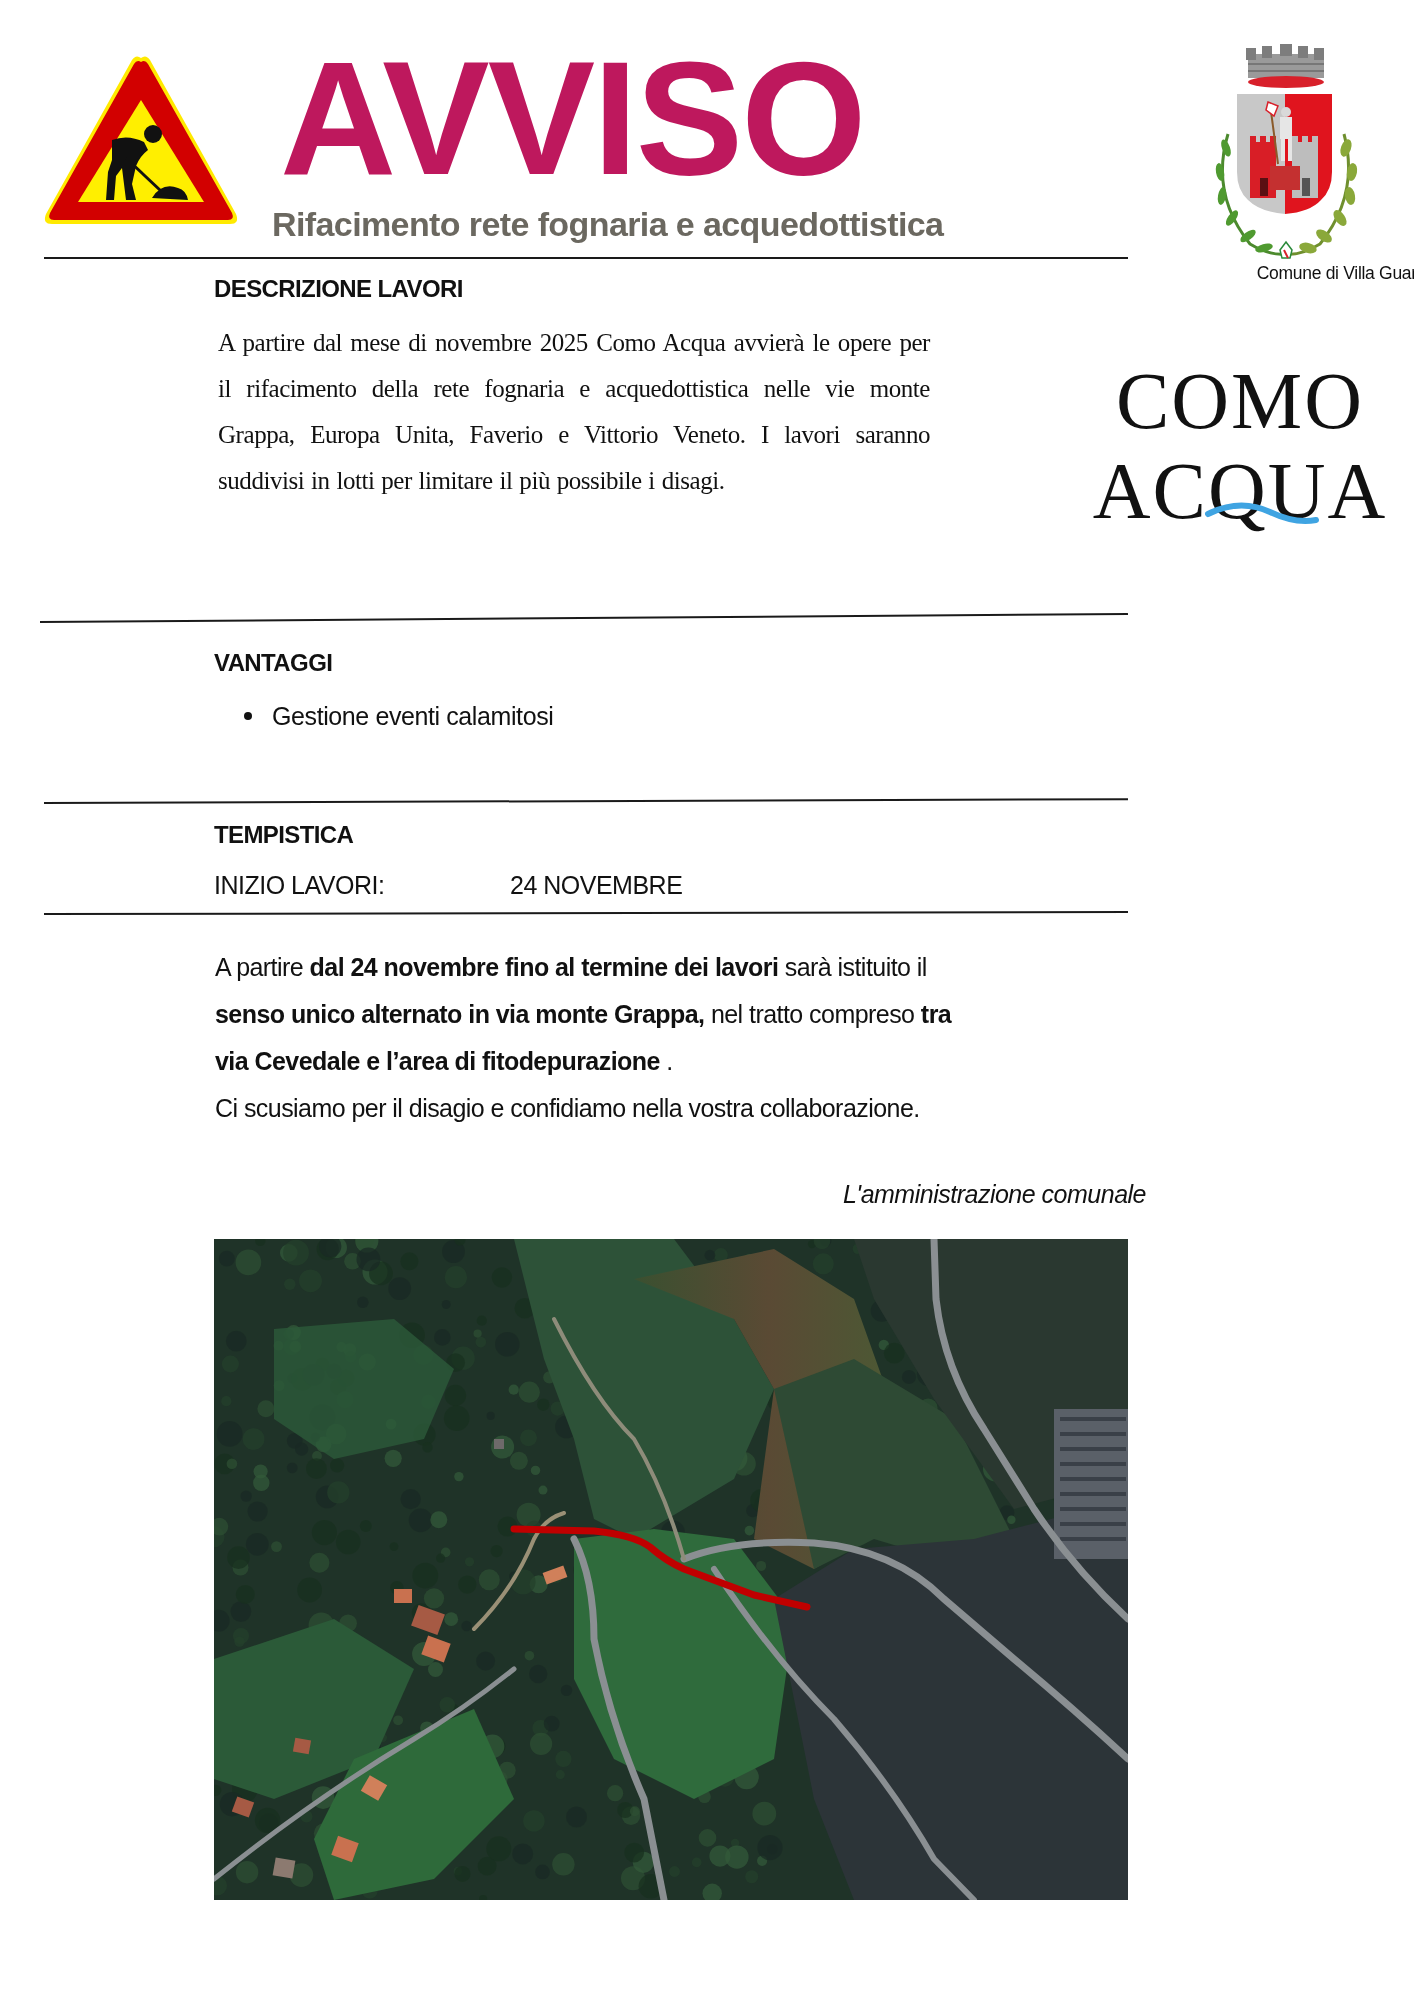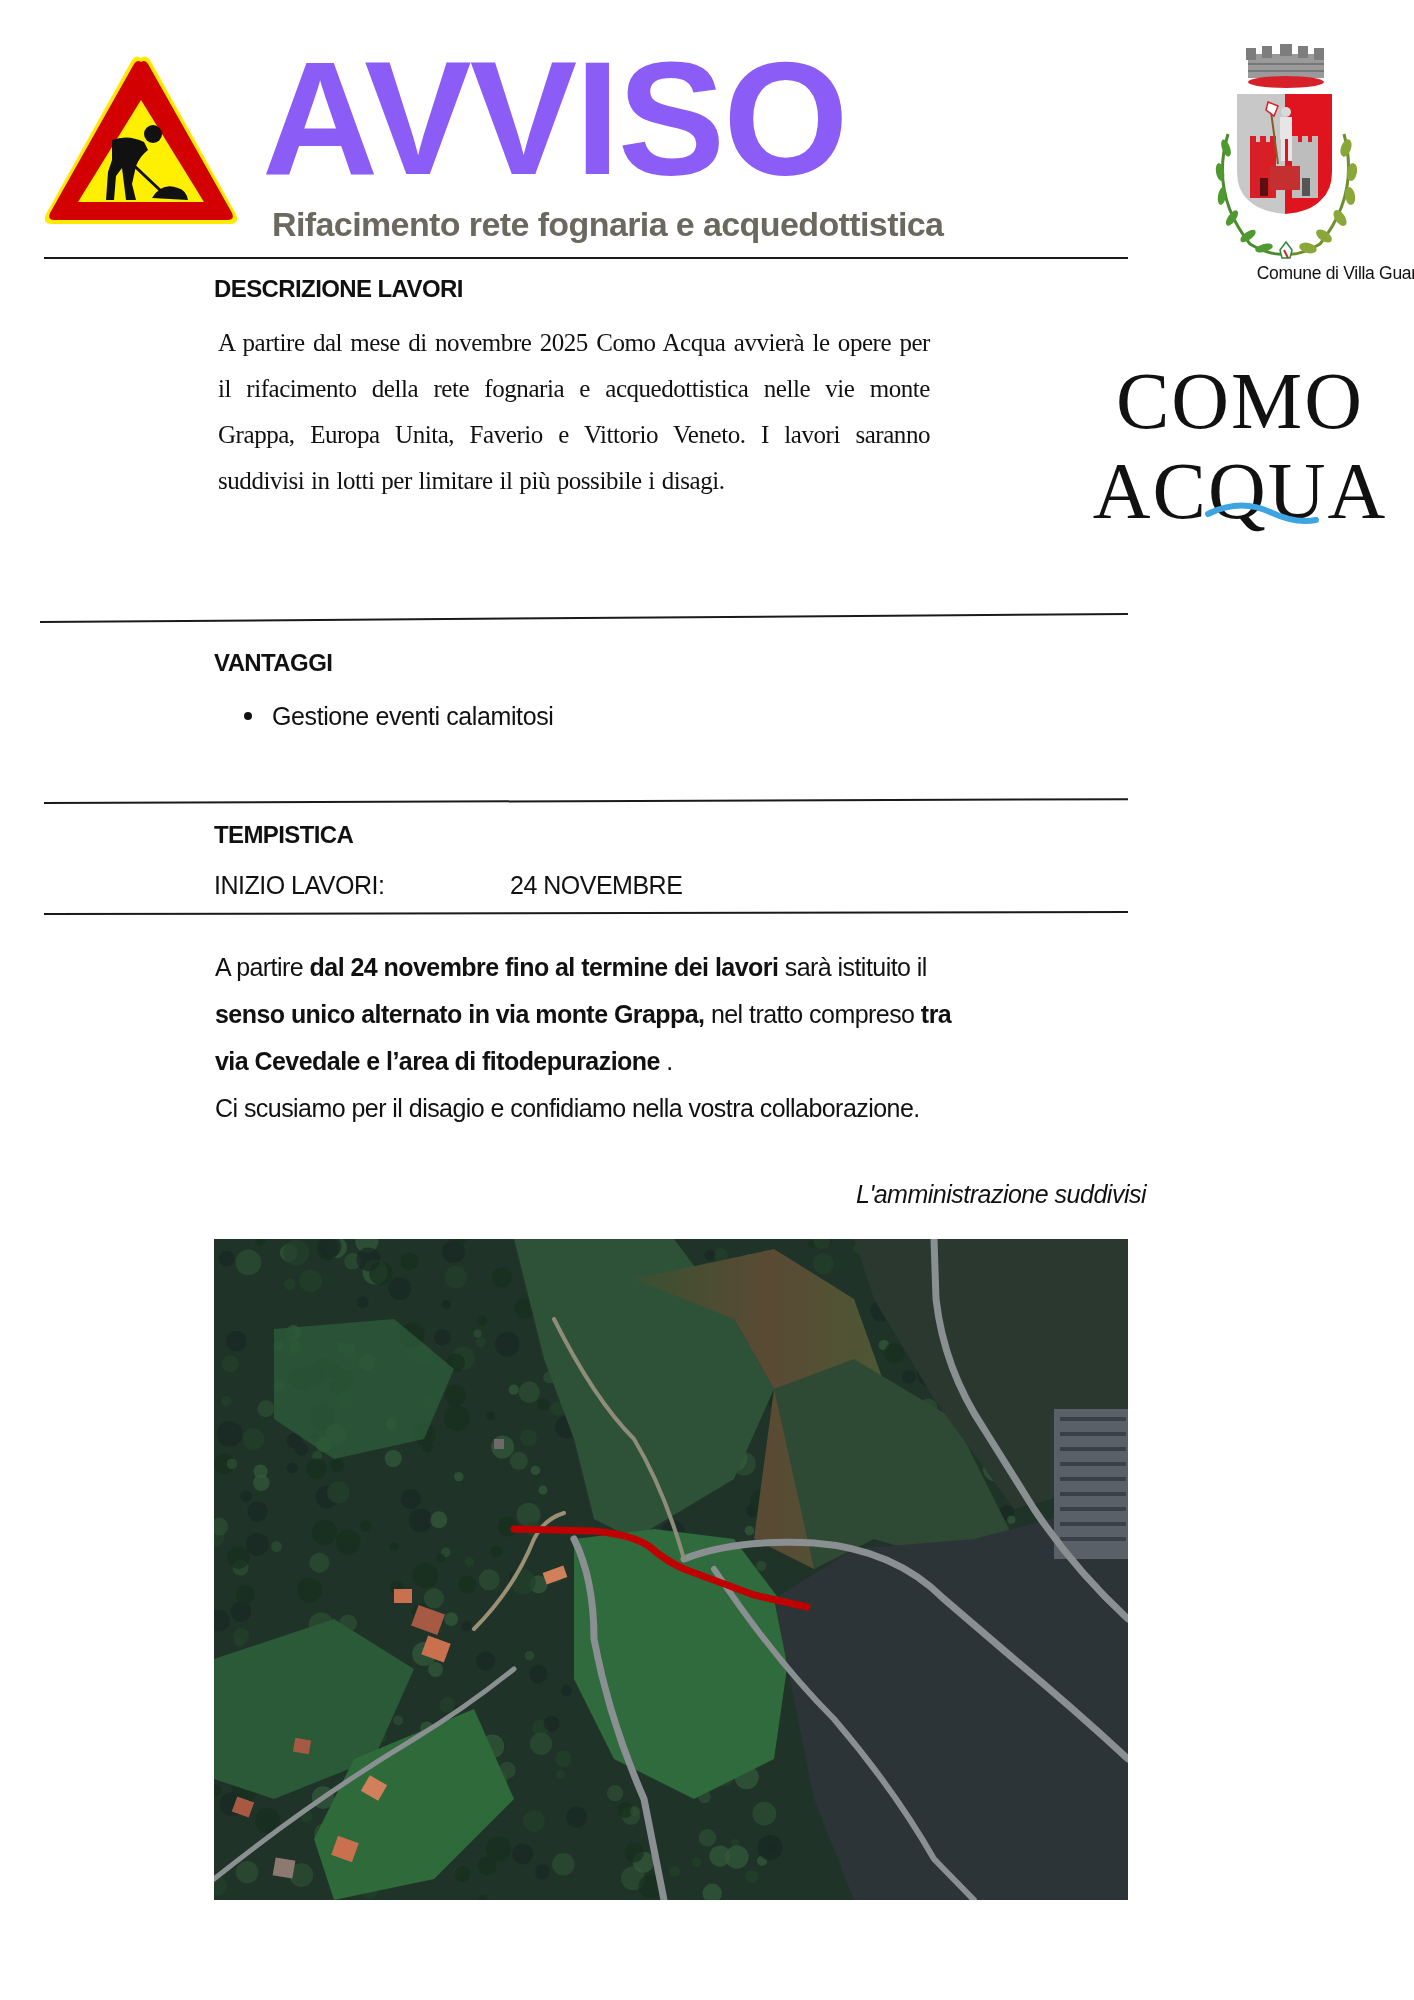--- a/index.html
+++ b/index.html
@@ -1,20 +1,20 @@
 <!DOCTYPE html>
 <html><head>
 <meta charset="utf-8">
 <style>
   html, body { margin:0; padding:0; background:#ffffff; }
   body { width:1414px; height:2000px; position:relative; overflow:hidden;
          font-family:"Liberation Sans", sans-serif; color:#111111; }
   .abs { position:absolute; }
   .sign { left:40px; top:52px; width:202px; height:182px; }
-  .title { left:262px; top:38px; font-size:161px; font-weight:bold; color:#8b5cf6;
+  .title { left:280px; top:38px; font-size:161px; font-weight:bold; color:#be185d;
            line-height:1; letter-spacing:-2px; white-space:nowrap; }
   .subtitle { left:272px; top:207px; font-size:34px; font-weight:bold; color:#6b6860;
               white-space:nowrap; letter-spacing:-0.6px; line-height:1; }
   .rule { position:absolute; height:0; border-top:2px solid #1a1a1a; }
   .crest { left:1200px; top:44px; width:170px; height:216px; }
   .crest-caption { left:1228px; top:263px; width:240px; text-align:center; font-size:17.5px;
                    color:#111; white-space:nowrap; letter-spacing:-0.3px; }
   .logo { left:1090px; top:362px; width:300px; height:170px; }
   .h-section { font-weight:bold; font-size:24px; letter-spacing:-0.6px; white-space:nowrap; line-height:1; }
   .desc { left:218px; top:320px; width:712px; font-size:25px; line-height:46px; text-align:justify;
@@ -144,21 +144,21 @@
 
 <div class="rule" style="left:44px; top:913px; width:1084px; transform:rotate(-0.1deg); transform-origin:left center;"></div>
 
 <div class="abs notice">
   <span class="line"><span>A partire </span><b>dal 24 novembre fino al termine dei lavori</b><span> sarà istituito il</span></span>
   <span class="line"><b>senso unico alternato in via monte Grappa,</b><span> nel tratto compreso </span><b>tra</b></span>
   <span class="line"><b>via Cevedale e l’area di fitodepurazione</b><span> .</span></span>
   <span class="line">Ci scusiamo per il disagio e confidiamo nella vostra  collaborazione.</span>
 </div>
 
-<div class="abs signature">L'amministrazione suddivisi</div>
+<div class="abs signature">L'amministrazione comunale</div>
 
 <div class="abs map">
   <svg id="map-svg" width="914" height="661" viewBox="0 0 914 661">
     <defs>
       <linearGradient id="g-field" x1="0" y1="0" x2="1" y2="1">
         <stop offset="0" stop-color="#2f5a3a"></stop>
           <stop offset="1" stop-color="#3b6a3e"></stop>
       </linearGradient>
       <linearGradient id="g-brown" x1="0" y1="0" x2="1" y2="0">
         <stop offset="0" stop-color="#3a5030"></stop>

